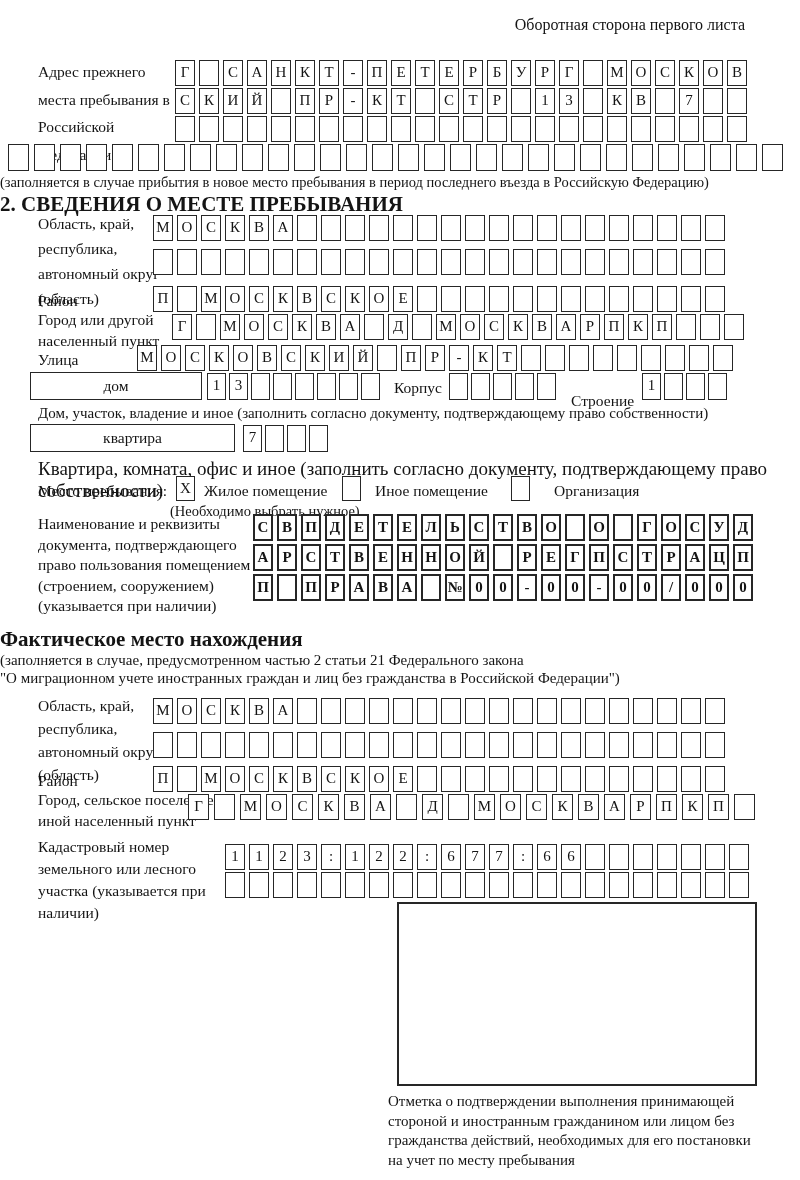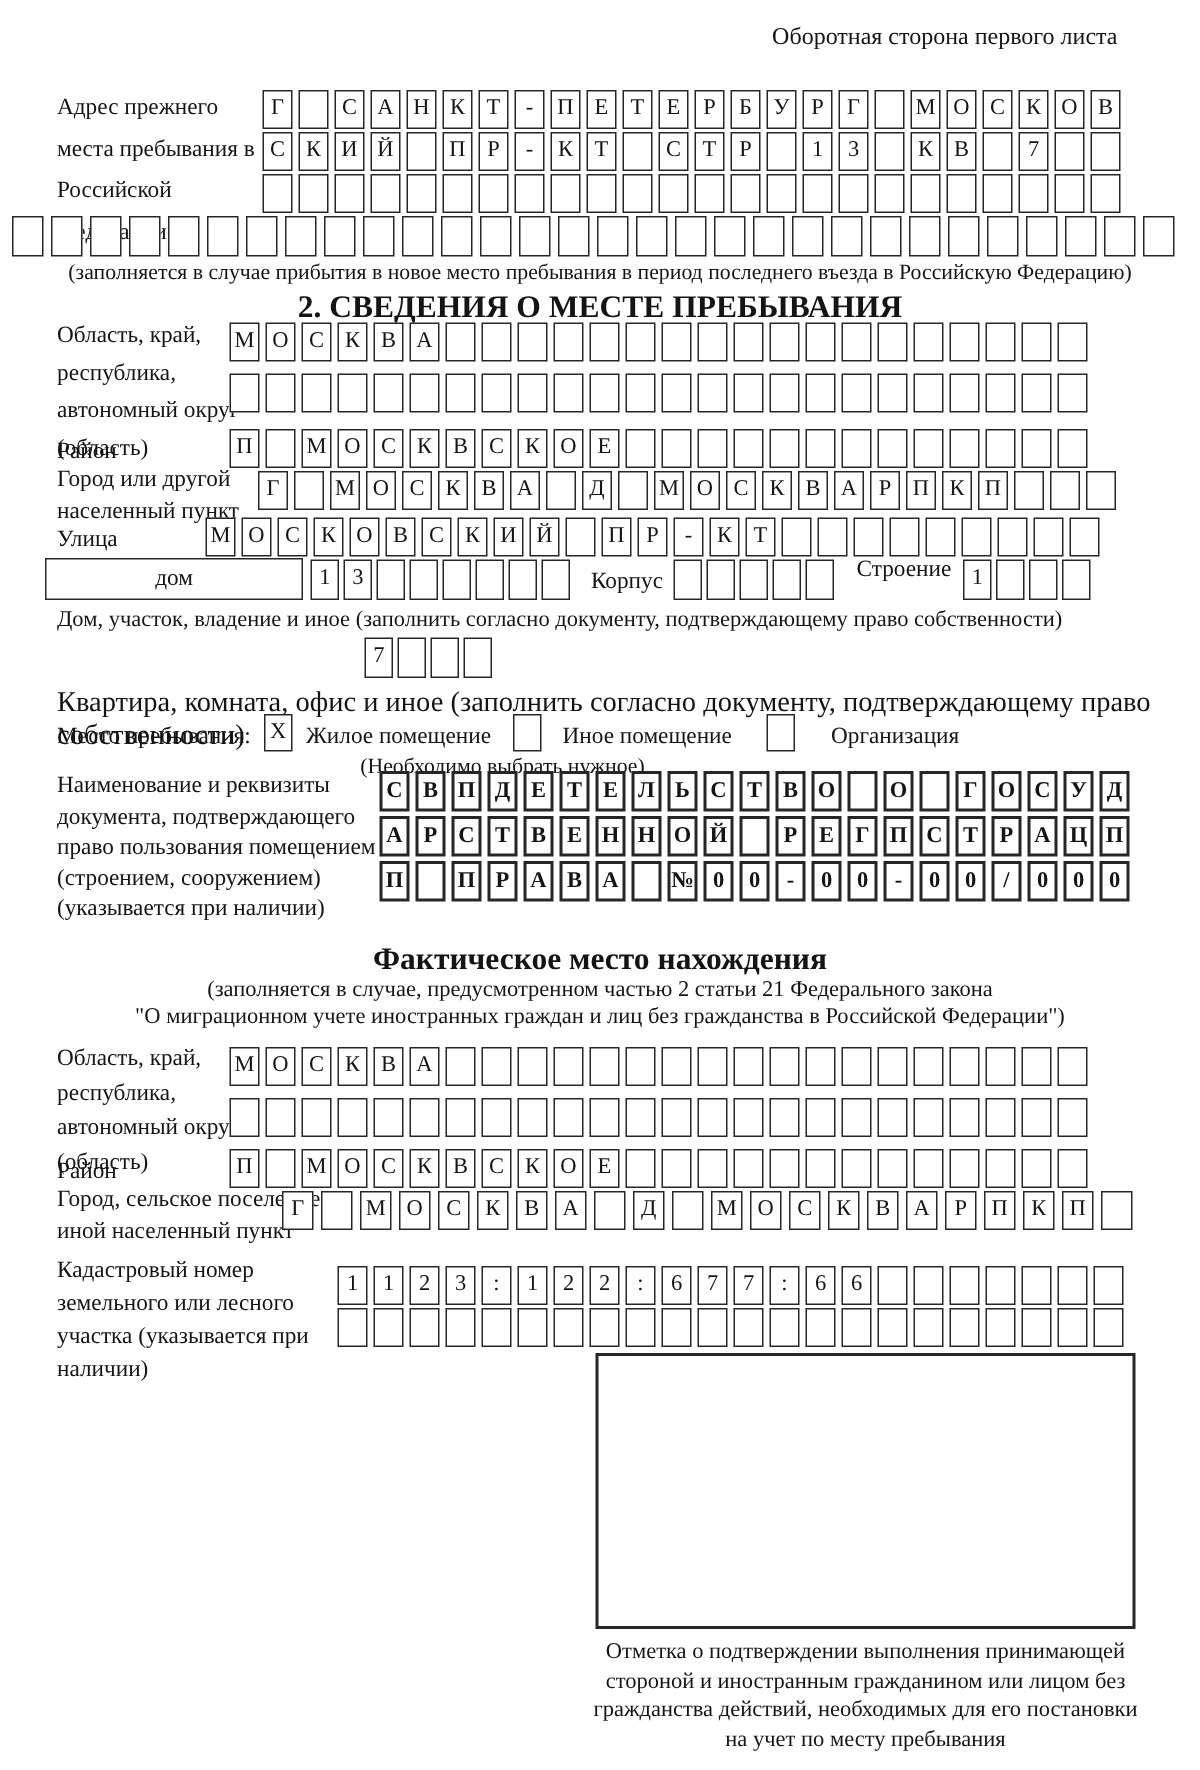--- a/index.html
+++ b/index.html
@@ -17,21 +17,21 @@
         font-size:15px;line-height:22px;text-align:center;flex:0 0 auto;background:#fff;}
   .cells.full{gap:5px;}
   .cells.full .cell{width:21px;height:27px;}
   .cells.sm{gap:3px;}
   .cells.sm .cell{width:19px;height:27px;}
   .cells.lg{gap:5px;}
   .cells.lg .cell{width:21px;}
   .cells.doc .cell{border-width:2px;height:27px;font-weight:bold;}
   .widebox{box-sizing:border-box;border:1.7px solid #262626;display:flex;
            align-items:center;justify-content:center;font-size:15.5px;background:#fff;text-align:right;}
-  .center{text-align:center;}
+  .center{}
   .ttl{font-weight:bold;font-size:21px;}
   .fn{font-size:14.5px;}
   .note-r{font-size:16px;}
   .cb{box-sizing:border-box;width:19px;height:25px;border:1.6px solid #262626;
       font-size:15px;line-height:22px;text-align:center;background:#fff;}
   .stamp{box-sizing:border-box;border:2px solid #262626;background:#fff;}
   .stampnote{font-size:15px;line-height:19.5px;}
 </style>
 </head>
 <body>
@@ -306,29 +306,30 @@
       <span class="cell"></span>
     </div>
   <div class="abs lbl" style="left:394px;top:375px">Корпус</div>
   <div class="abs cells sm" style="left:449px;top:373px">
       <span class="cell"></span>
       <span class="cell"></span>
       <span class="cell"></span>
       <span class="cell"></span>
       <span class="cell"></span>
     </div>
-  <div class="abs lbl" style="left:571px;top:367px">Строение</div>
+  <div class="abs lbl" style="left:571px;top:388px">Строение</div>
   <div class="abs cells sm" style="left:642px;top:373px">
       <span class="cell">1</span>
       <span class="cell"></span>
       <span class="cell"></span>
       <span class="cell"></span>
     </div>
   <div class="abs fn" style="left:38px;top:405px;font-size:15px">Дом, участок, владение и иное (заполнить согласно документу, подтверждающему право собственности)</div>
 
+  <div class="abs widebox" style="left:30px;top:424px;width:205px;height:28px">квартира</div>
   <div class="abs cells sm" style="left:243px;top:425px">
       <span class="cell">7</span>
       <span class="cell"></span>
       <span class="cell"></span>
       <span class="cell"></span>
     </div>
   <div class="abs fn" style="left:38px;top:458px;font-size:19px">Квартира, комната, офис и иное (заполнить согласно документу, подтверждающему право собственности)</div>
 
   <div class="abs lbl" style="left:38px;top:478px">Место пребывания:</div>
   <div class="abs cb" style="left:176px;top:476px">X</div>

